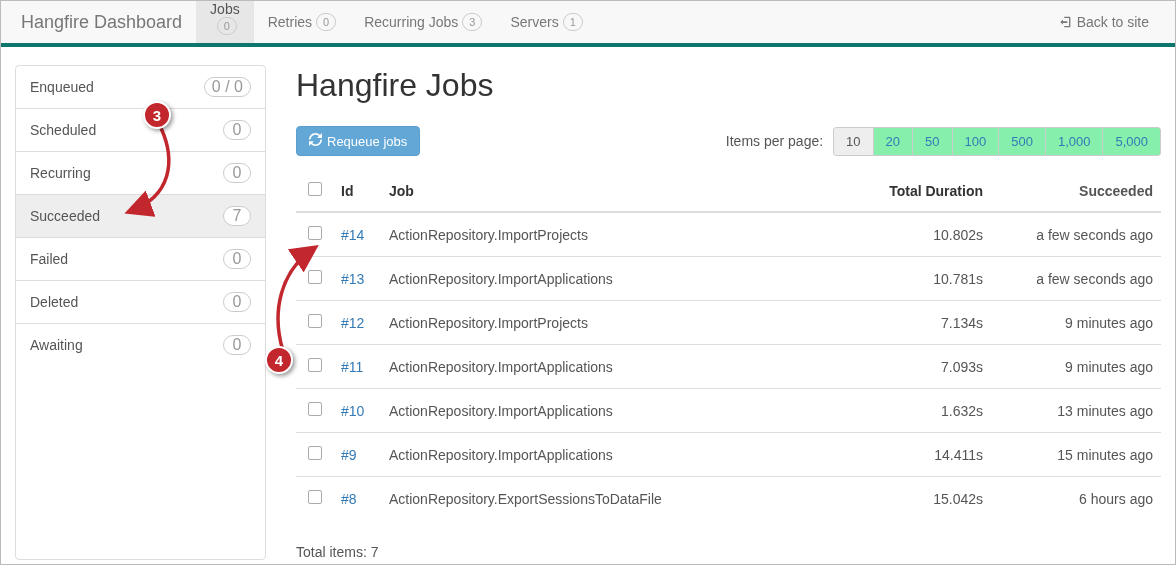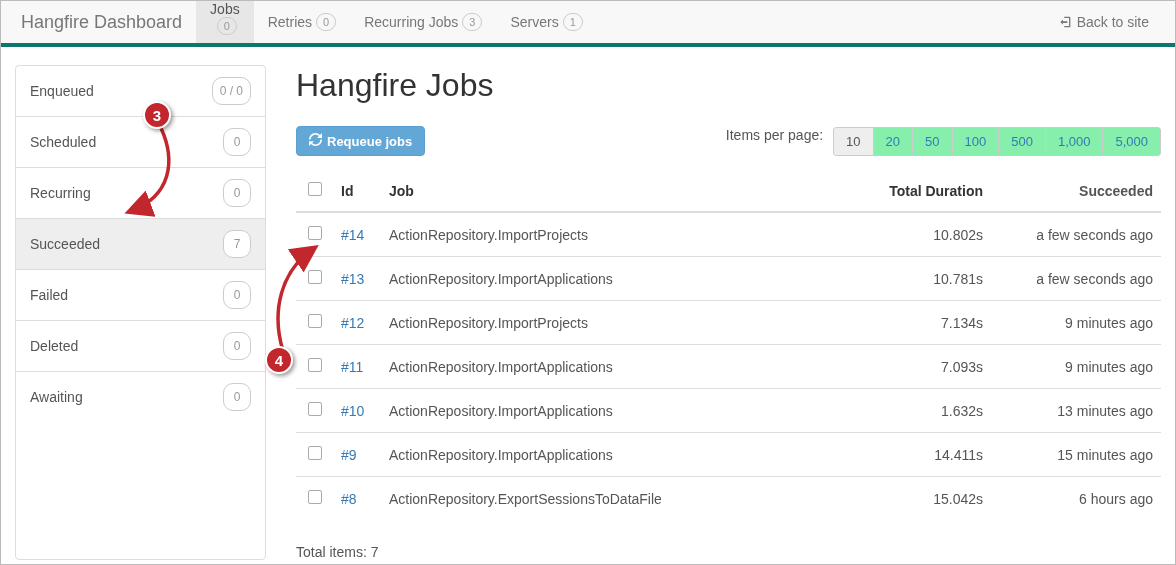--- a/index.html
+++ b/index.html
@@ -90,25 +90,25 @@
   .side-item:last-child { border-bottom: none; }
   .side-item.active {
     background: #eee;
     font-weight: normal;
   }
   .side-badge {
     display: inline-flex;
     align-items: center;
     justify-content: center;
     min-width: 28px;
-    height: 28px;
+    height: 20px;
     padding: 0 7px;
     border: 1px solid #ccc;
     border-radius: 10px;
-    font-size: 12px;
+    font-size: 16px;
     color: #999;
     background: #fff;
   }
   .side-item.active .side-badge { background: #fff; }
   .main {
     flex: 1;
     padding-left: 30px;
   }
   h1 {
     font-size: 32px;
@@ -125,26 +125,25 @@
     background: #62a7d6;
     border: 1px solid #5a9fd0;
     color: #fff;
     padding: 6px 12px;
     border-radius: 4px;
     font-size: 13px;
     cursor: pointer;
     display: inline-flex;
     align-items: center;
     gap: 5px;
-    font-weight: bold;
   }
   .pager-wrap {
     margin-left: auto;
     display: flex;
-    align-items: flex-start;
+    align-items: center;
     gap: 10px;
     color: #555;
   }
   .btn-group {
     display: inline-flex;
     border-radius: 3px;
     overflow: hidden;
   }
   .btn-group a {
     padding: 6px 12px;

